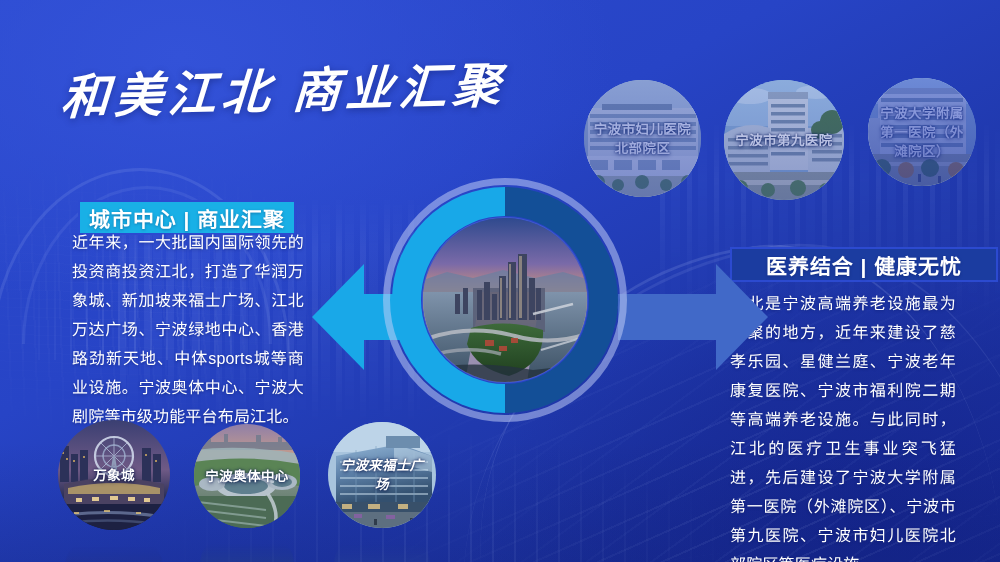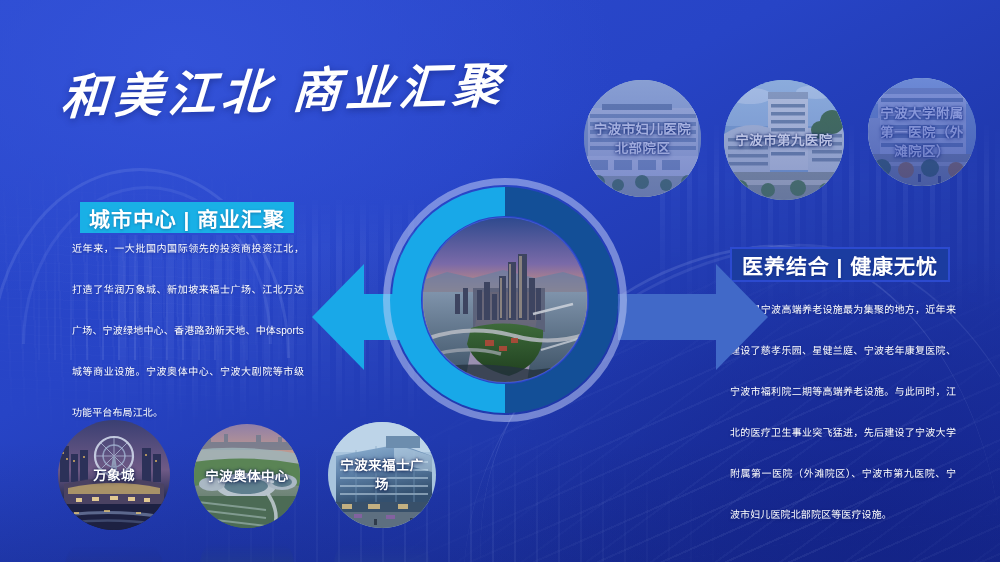--- a/index.html
+++ b/index.html
@@ -109,29 +109,29 @@
     letter-spacing:.045em; white-space:nowrap;
     text-shadow:0 1px 3px rgba(0,20,80,.35);
   }
   #badge-left {
     left:78px; top:180px; width:218px; height:35px;
     background:#19b0e6;
     border:2px solid #2c4ad0;
     margin-top:20px;
   }
   #badge-right {
-    left:730px; top:247px; width:220px; height:35px;
+    left:730px; top:247px; width:268px; height:35px;
     background:#1b3ca0;
     border:2px solid #2c4ad0;
   }
 
   
   .para {
     position:absolute;
-    color:#ffffff; font-size:10px; line-height:41px;
+    color:#ffffff; font-size:16px; line-height:29px;
     letter-spacing:.012em;
     text-align:justify; text-justify:inter-ideograph;
     text-shadow:0 1px 3px rgba(8,20,80,.42);
   }
   #para-left  { left:72px;  top:228px; width:232px; }
   #para-right { left:730px; top:289px; width:226px; }
 
   
   .arrow { position:absolute; top:264px; }
   #arrow-left  { left:312px;  }
@@ -548,21 +548,21 @@
           <line x1="4" y1="94" x2="72" y2="102"></line>
         </g>
 
         <path d="M74 70 Q86 88 80 104" stroke="#c2ccd2" stroke-width="3.5" fill="none" opacity=".85"></path>
       </svg>
     </div>
     <div class="refl" style="background:linear-gradient(180deg,#5a8455,#2e4a3a);"></div>
     <div class="cap">宁波奥体中心</div>
   </div>
 
-  <div class="pcircle" style="left:328px; top:422px; width:108px; height:106px;">
+  <div class="pcircle" style="left:328px; top:422px; width:108px; height:106px;font-style:italic;">
     <div class="disc">
       <svg width="108" height="106" viewBox="0 0 108 106" preserveAspectRatio="xMidYMid slice">
         <defs>
           <linearGradient id="glassC" x1="0" y1="0" x2="0.3" y2="1">
             <stop offset="0%" stop-color="#93b6d6"></stop>
             <stop offset="50%" stop-color="#5f83ab"></stop>
             <stop offset="100%" stop-color="#33506f"></stop>
           </linearGradient>
         </defs>
         <rect width="108" height="106" fill="#a8c4dd"></rect>

